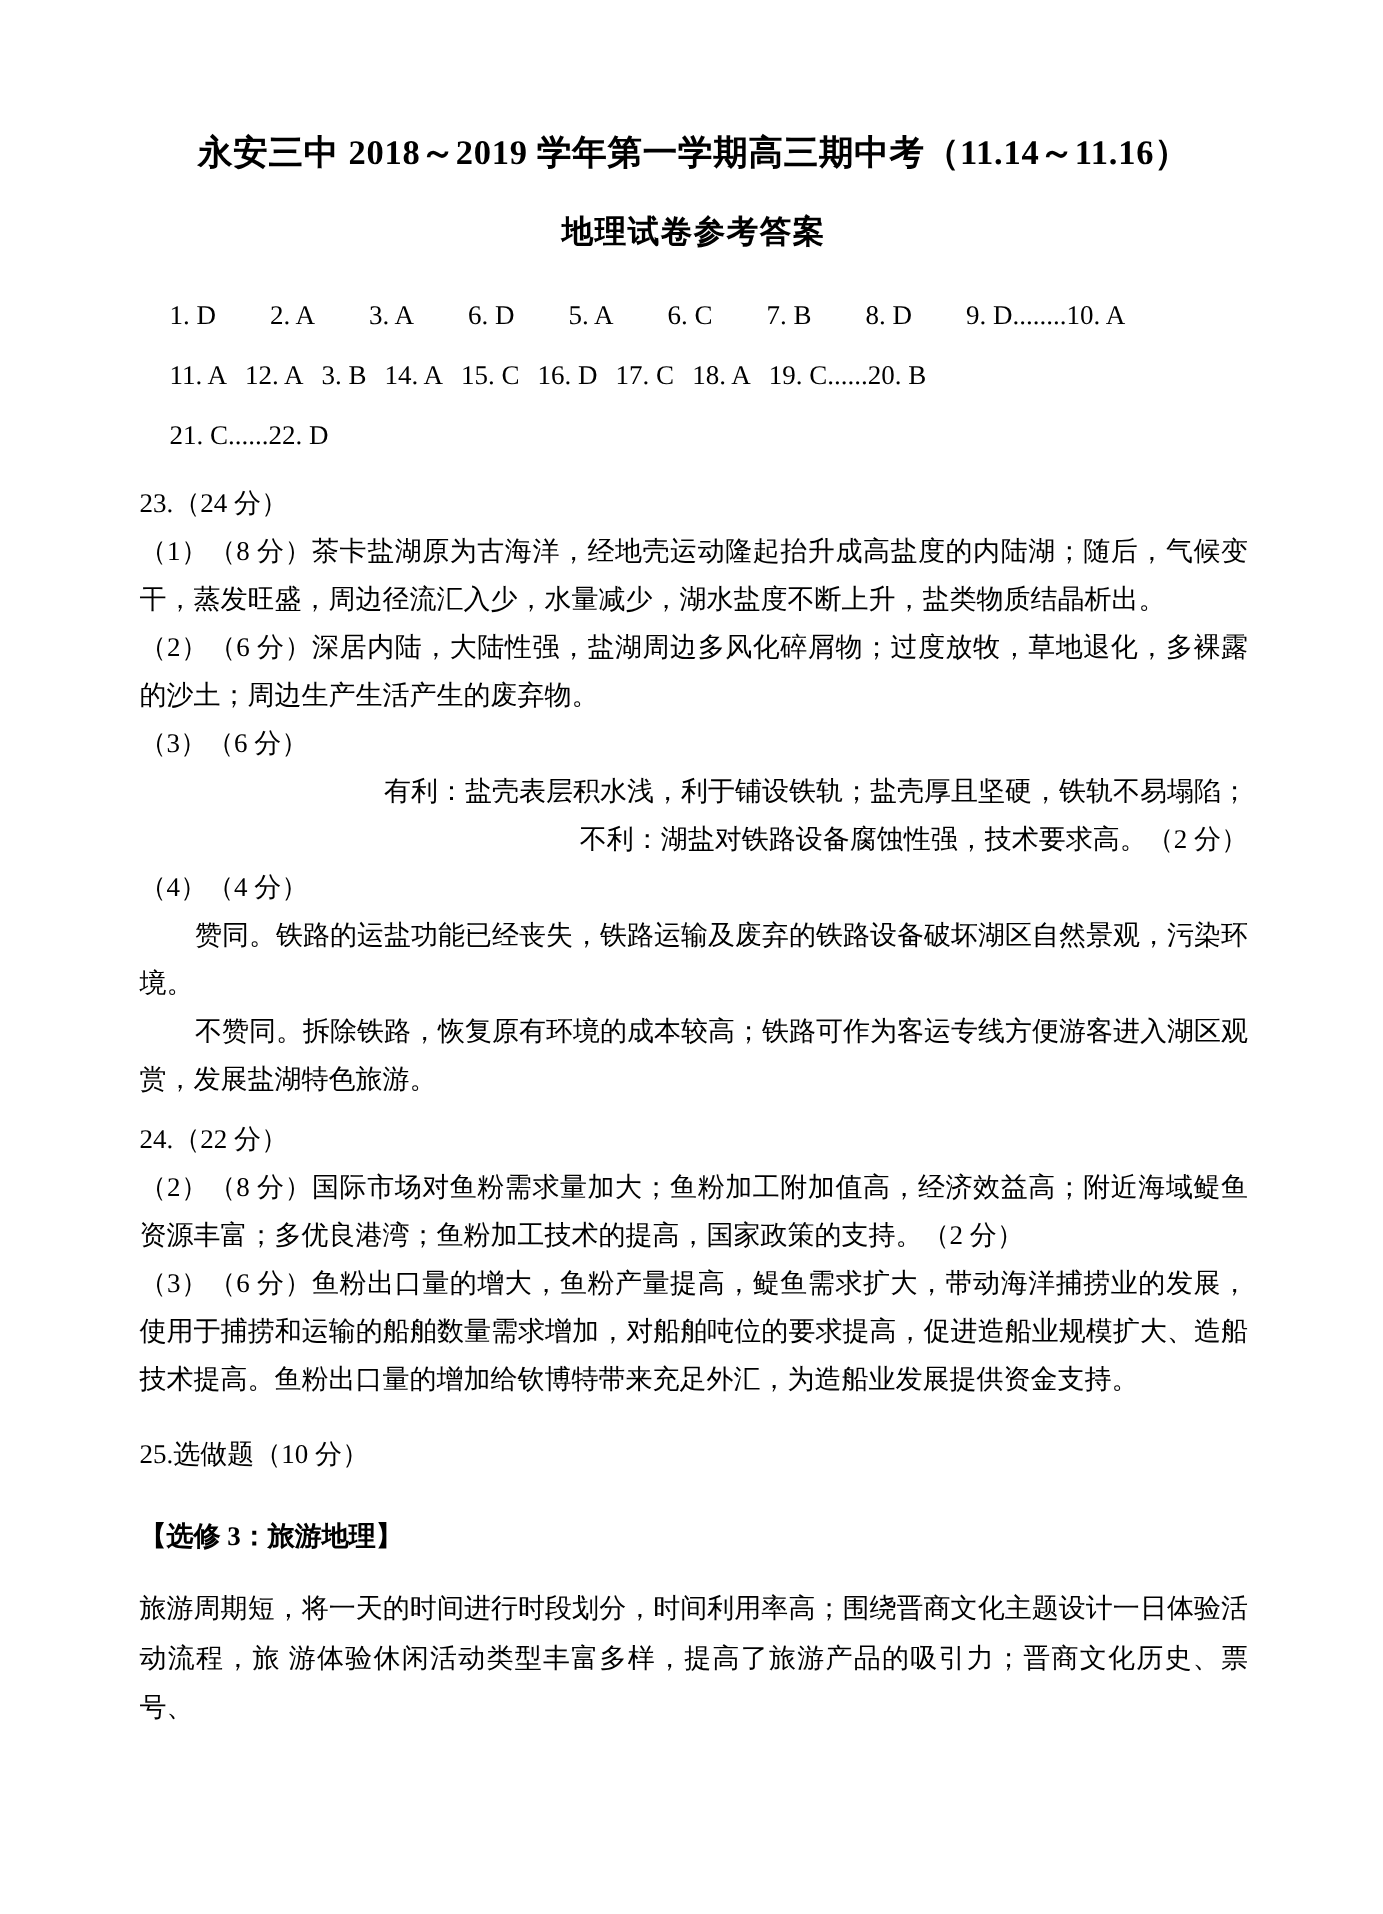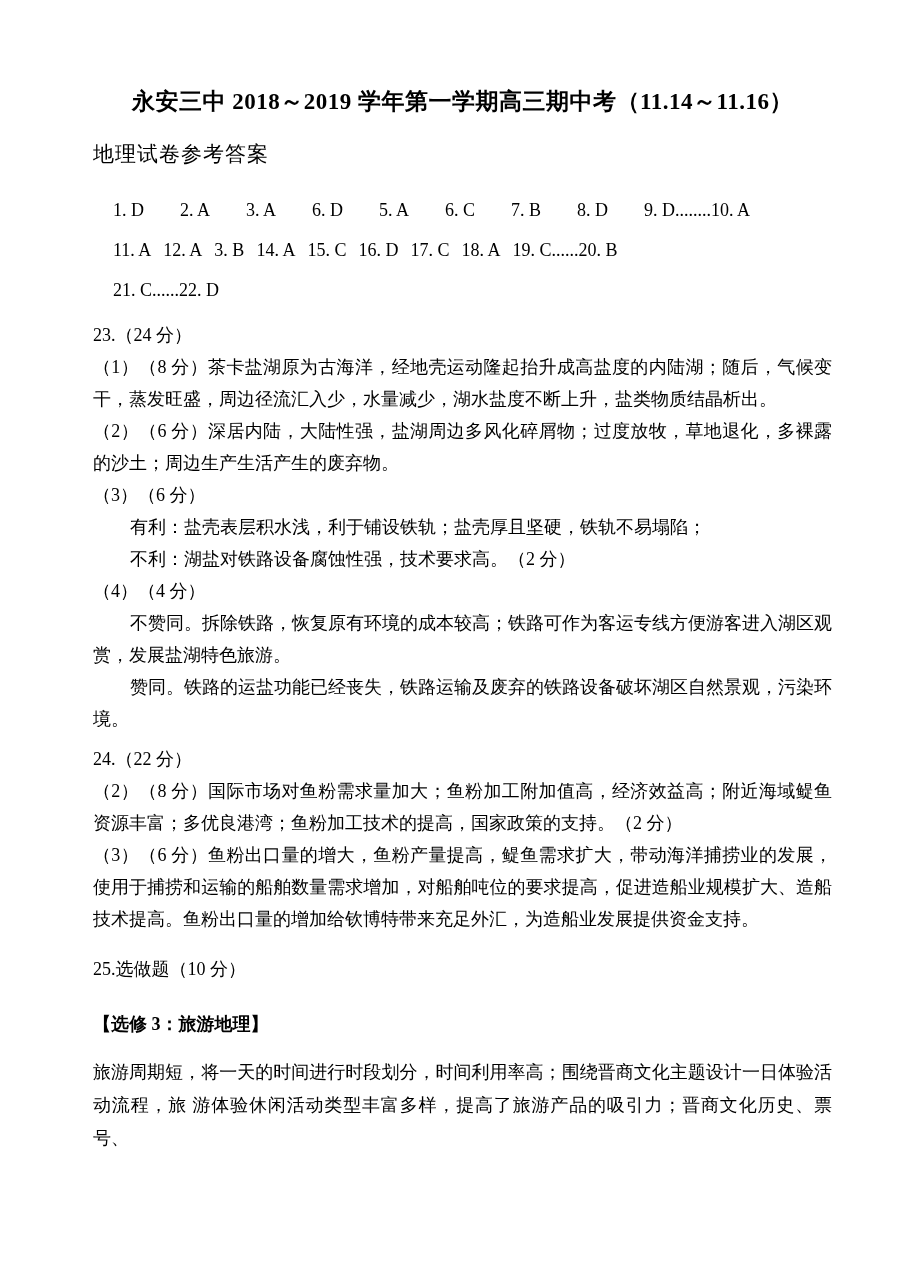--- a/index.html
+++ b/index.html
@@ -18,42 +18,43 @@
   .title {
     margin: 0;
     text-align: center;
     font-size: 23px;
     font-weight: bold;
     line-height: 32px;
     letter-spacing: 0.5px;
   }
   .subtitle {
     margin: 22px 0 0 0;
+    text-align: center;
     font-size: 21px;
-    font-weight: normal;
+    font-weight: bold;
     line-height: 28px;
     letter-spacing: 1px;
   }
   .answers { margin-top: 22px; margin-left: 20px; }
   .ans-row {
     display: flex;
     align-items: baseline;
     line-height: 40px;
     white-space: nowrap;
   }
   .ans-row.r1 { column-gap: 36px; }
   .ans-row.r2 { column-gap: 12px; }
   .para {
     margin: 0;
     line-height: 32px;
     text-align: justify;
   }
   .sec-23 { margin-top: 9px; }
   .sec-24 { margin-top: 8px; }
-  .indent   { padding-left: 37px; text-align: left; }
+  .indent   { padding-left: 37px; text-align: right; }
   .tindent  { text-indent: 37px; }
   .q25-header { margin-top: 18px; }
   .elective   { margin-top: 23px; font-weight: bold; }
   .q25-body   { margin-top: 16px; line-height: 33px; }
 </style>
 </head>
 <body>
 
 <div class="page">
 
@@ -89,22 +90,22 @@
   </div>
 
   <div>
     <p class="para sec-23">23.（24 分）</p>
     <p class="para">（1）（8 分）茶卡盐湖原为古海洋，经地壳运动隆起抬升成高盐度的内陆湖；随后，气候变干，蒸发旺盛，周边径流汇入少，水量减少，湖水盐度不断上升，盐类物质结晶析出。</p>
     <p class="para">（2）（6 分）深居内陆，大陆性强，盐湖周边多风化碎屑物；过度放牧，草地退化，多裸露的沙土；周边生产生活产生的废弃物。</p>
     <p class="para">（3）（6 分）</p>
     <p class="para indent">有利：盐壳表层积水浅，利于铺设铁轨；盐壳厚且坚硬，铁轨不易塌陷；</p>
     <p class="para indent">不利：湖盐对铁路设备腐蚀性强，技术要求高。（2 分）</p>
     <p class="para">（4）（4 分）</p>
+    <p class="para tindent">赞同。铁路的运盐功能已经丧失，铁路运输及废弃的铁路设备破坏湖区自然景观，污染环境。</p>
     <p class="para tindent">不赞同。拆除铁路，恢复原有环境的成本较高；铁路可作为客运专线方便游客进入湖区观赏，发展盐湖特色旅游。</p>
-    <p class="para tindent">赞同。铁路的运盐功能已经丧失，铁路运输及废弃的铁路设备破坏湖区自然景观，污染环境。</p>
   </div>
 
   <div>
     <p class="para sec-24">24.（22 分）</p>
     <p class="para">（2）（8 分）国际市场对鱼粉需求量加大；鱼粉加工附加值高，经济效益高；附近海域鳀鱼资源丰富；多优良港湾；鱼粉加工技术的提高，国家政策的支持。（2 分）</p>
     <p class="para">（3）（6 分）鱼粉出口量的增大，鱼粉产量提高，鳀鱼需求扩大，带动海洋捕捞业的发展，使用于捕捞和运输的船舶数量需求增加，对船舶吨位的要求提高，促进造船业规模扩大、造船技术提高。鱼粉出口量的增加给钦博特带来充足外汇，为造船业发展提供资金支持。</p>
   </div>
 
   <div>
     <p class="para q25-header">25.选做题（10 分）</p>

